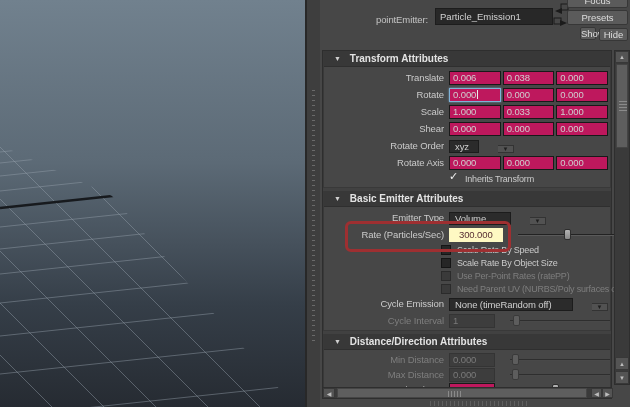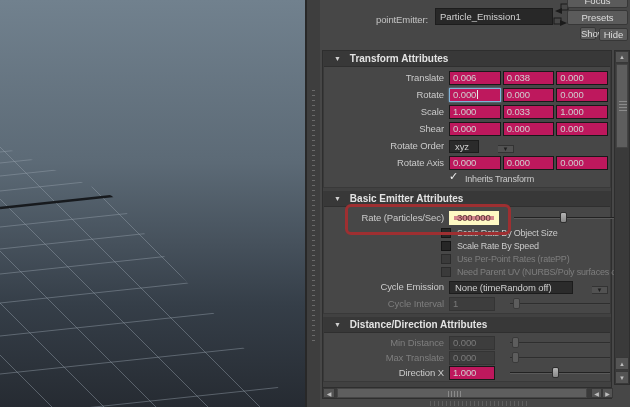--- a/index.html
+++ b/index.html
@@ -86,21 +86,21 @@
   .slider{position:relative;width:100px;height:13px;margin-left:13px;flex:none;}
   .slider .track{position:absolute;left:0;right:0;top:6px;height:1px;background:#222;
     border-bottom:1px solid #5a5a5a;}
   .slider .handle{position:absolute;top:1px;width:7px;height:11px;border-radius:2px;
     background:linear-gradient(#b4b4b4,#888);border:1px solid #2e2e2e;box-sizing:border-box;}
   .slider.disabled .track{background:#2e2e2e;border-bottom-color:#494949;}
   .slider.disabled .handle{background:#5d5d5d;border-color:#3a3a3a;}
 
   
   .row-rate{position:relative;}
-  .nf.rate-hl{width:60px;background:#d4878c;border:5px solid #fef9c3;color:#572e32;}
+  .nf.rate-hl{width:60px;background:#d4878c;border:7px solid #fef9c3;color:#572e32;}
   .rate-annotation{position:absolute;left:21px;top:-5px;width:160px;height:25px;
     border:3px solid #9e2f31;border-radius:6px;pointer-events:none;z-index:5;}
 
   
   .vscroll{position:absolute;left:294px;top:50px;width:16px;height:335px;background:#3a3a3a;
     border:1px solid #2e2e2e;box-sizing:border-box;}
   .sbtn{display:flex;align-items:center;justify-content:center;background:#545454;
     border:1px solid #383838;box-sizing:border-box;color:#bdbdbd;font-size:6px;}
   .vs-up{position:absolute;left:0;top:0;width:14px;height:12px;}
   .vs-thumb{position:absolute;left:1px;top:13px;width:12px;height:84px;background:#5e5e5e;
@@ -255,36 +255,43 @@
           </div>
         </div>
       </div>
 
       <div class="section">
         <div class="sec-header">
           <span class="tri">▼</span>
           <span class="sec-title">Basic Emitter Attributes</span>
         </div>
         <div class="sec-body">
+          <div class="row">
+            <span class="row-label">Emitter Type</span>
+            <span class="dd dd-vol">
+              <span class="dd-val">Volume</span>
+              <span class="dd-btn">▼</span>
+            </span>
+          </div>
           <div class="row row-rate">
             <span class="row-label">Rate (Particles/Sec)</span>
             <span class="nf rate-hl">300.000</span>
             <span class="slider">
               <span class="track"></span>
                 <span class="handle" style="left:46%"></span>
             </span>
             <span class="rate-annotation"></span>
           </div>
           <div class="cbrow">
             <span class="cb cb-indent"></span>
-            <span class="cblabel">Scale Rate By Object Size</span>
+            <span class="cblabel">Scale Rate By Speed</span>
           </div>
           <div class="cbrow">
             <span class="cb cb-indent"></span>
-            <span class="cblabel">Scale Rate By Speed</span>
+            <span class="cblabel">Scale Rate By Object Size</span>
           </div>
           <div class="cbrow">
             <span class="cb cb-indent disabled"></span>
             <span class="cblabel dim">Use Per-Point Rates (ratePP)</span>
           </div>
           <div class="cbrow">
             <span class="cb cb-indent disabled"></span>
             <span class="cblabel dim">Need Parent UV (NURBS/Poly surfaces only)</span>
           </div>
           <div class="row">
@@ -313,21 +320,21 @@
         <div class="sec-body">
           <div class="row row-sm">
             <span class="row-label dim">Min Distance</span>
             <span class="nf disabled">0.000</span>
             <span class="slider disabled">
               <span class="track"></span>
                 <span class="handle" style="left:2%"></span>
             </span>
           </div>
           <div class="row row-sm">
-            <span class="row-label dim">Max Translate</span>
+            <span class="row-label dim">Max Distance</span>
             <span class="nf disabled">0.000</span>
             <span class="slider disabled">
               <span class="track"></span>
                 <span class="handle" style="left:2%"></span>
             </span>
           </div>
           <div class="row row-sm">
             <span class="row-label">Direction X</span>
             <span class="nf">1.000</span>
             <span class="slider">

